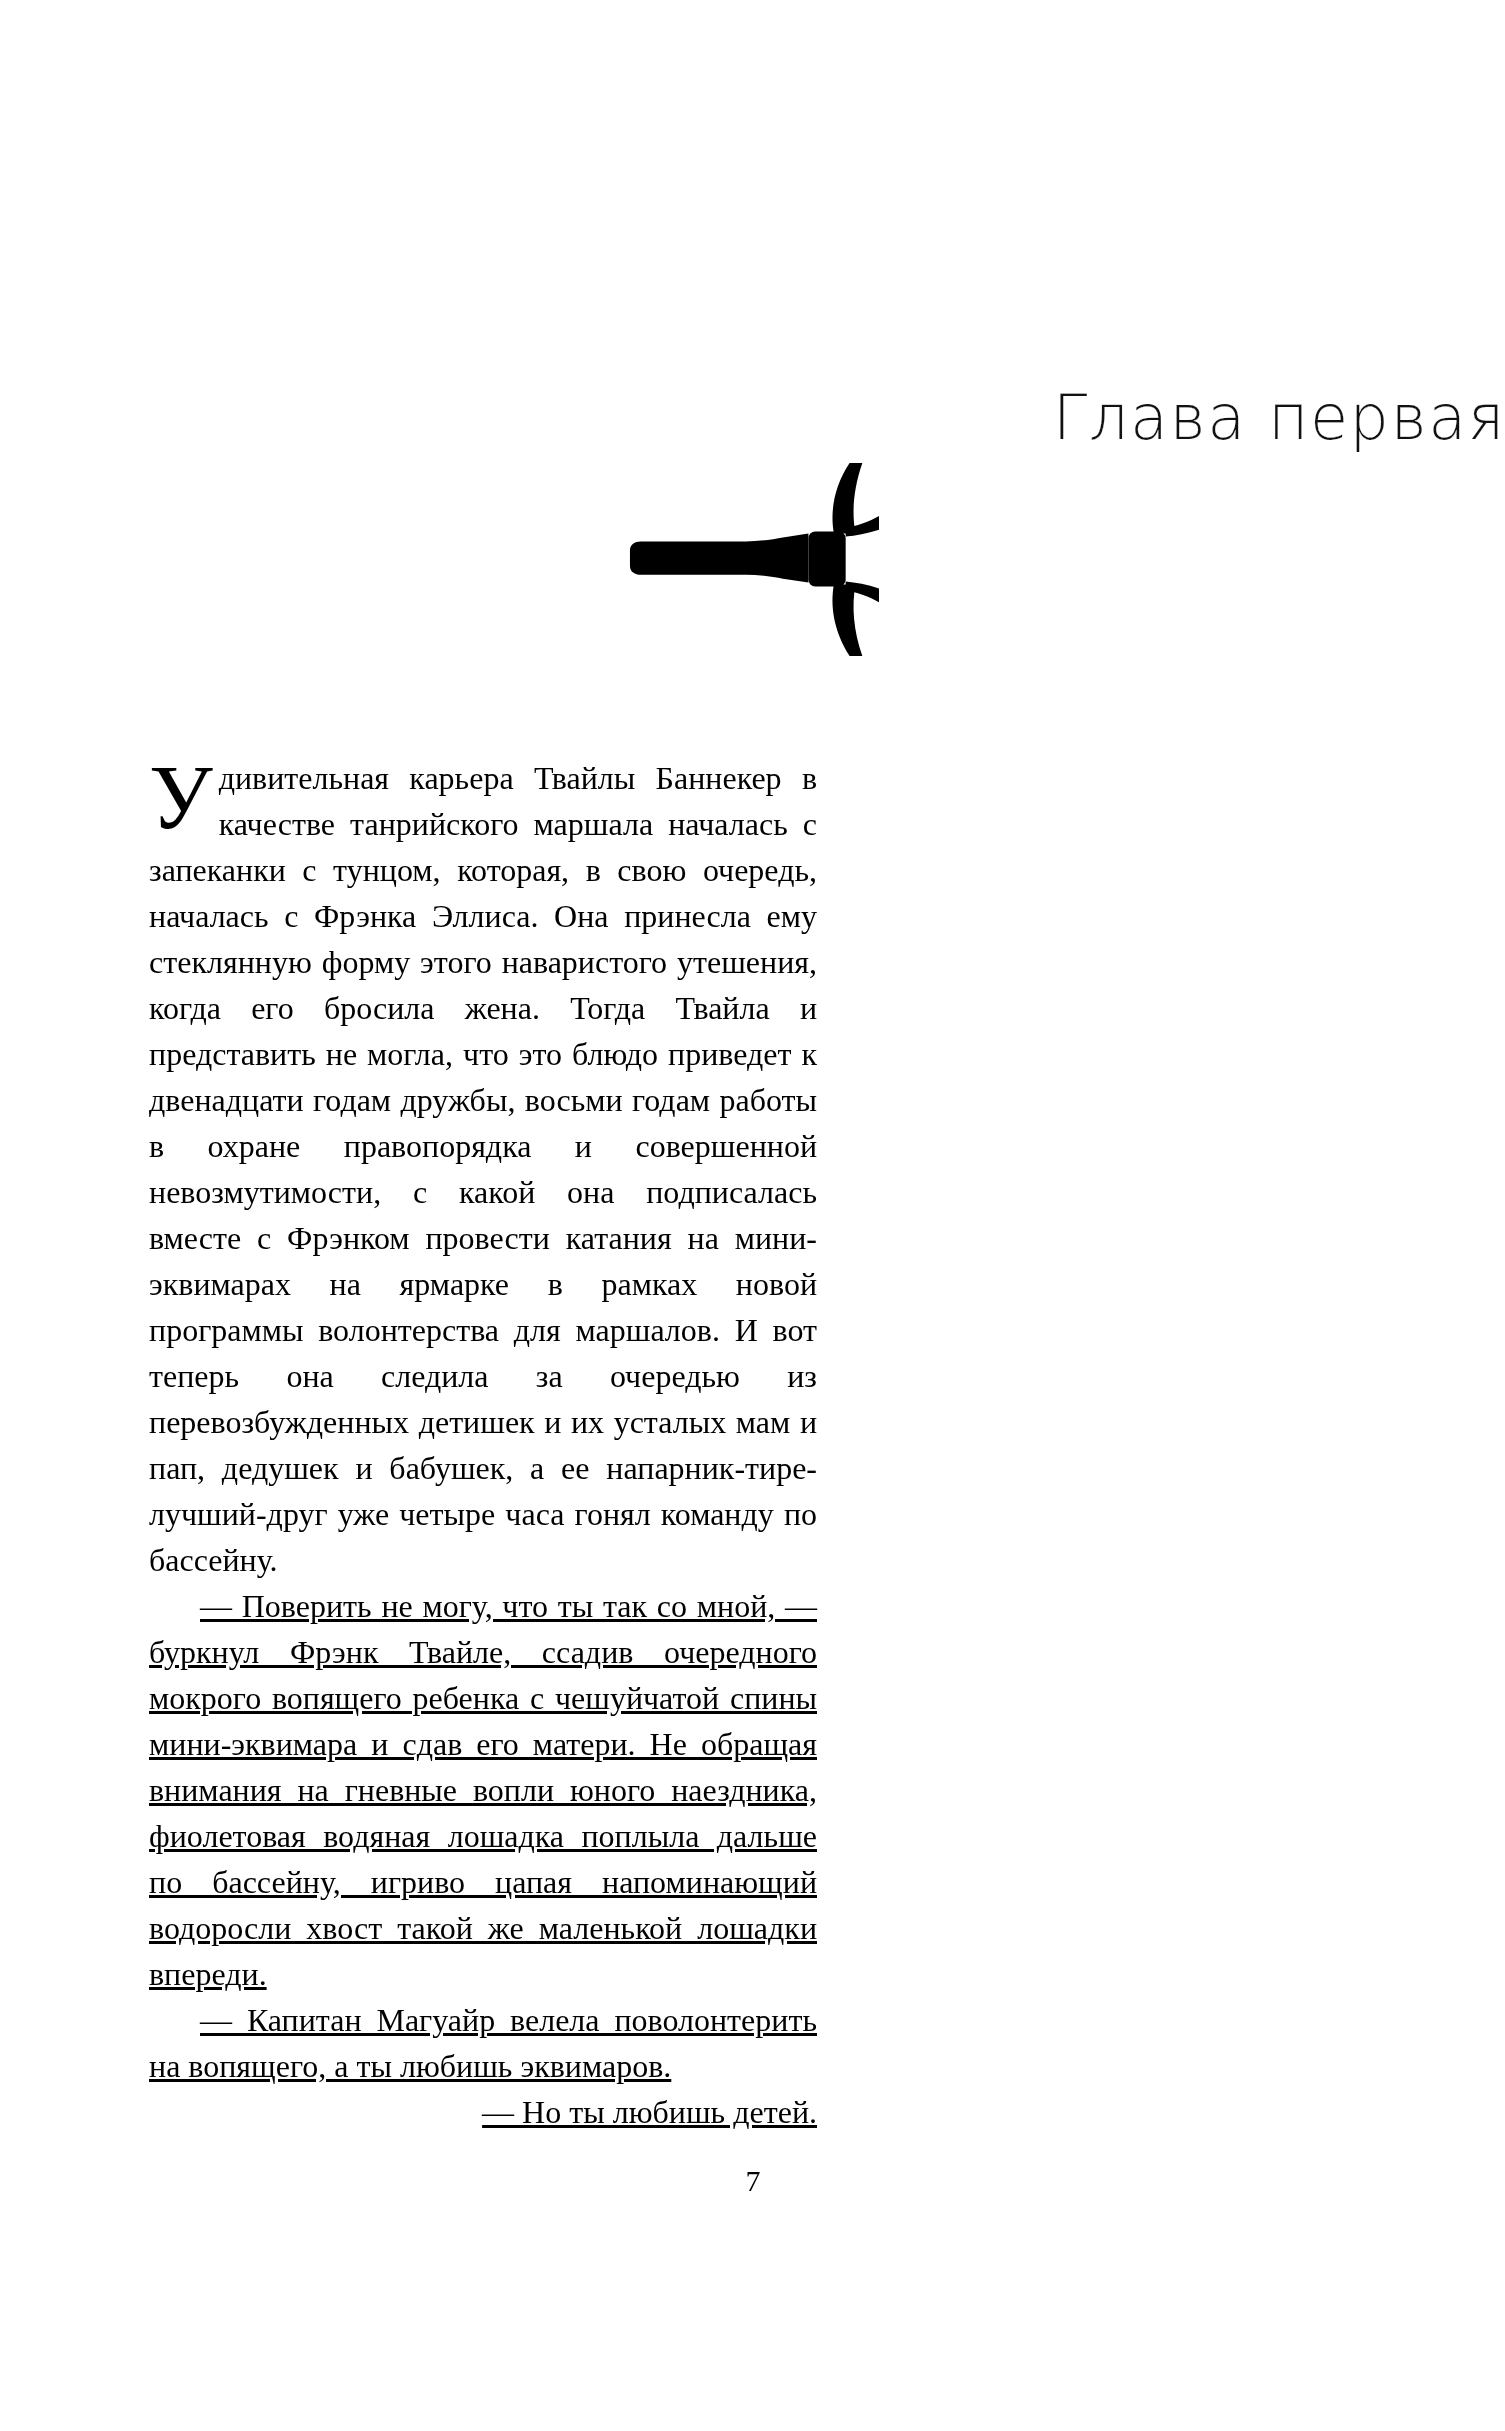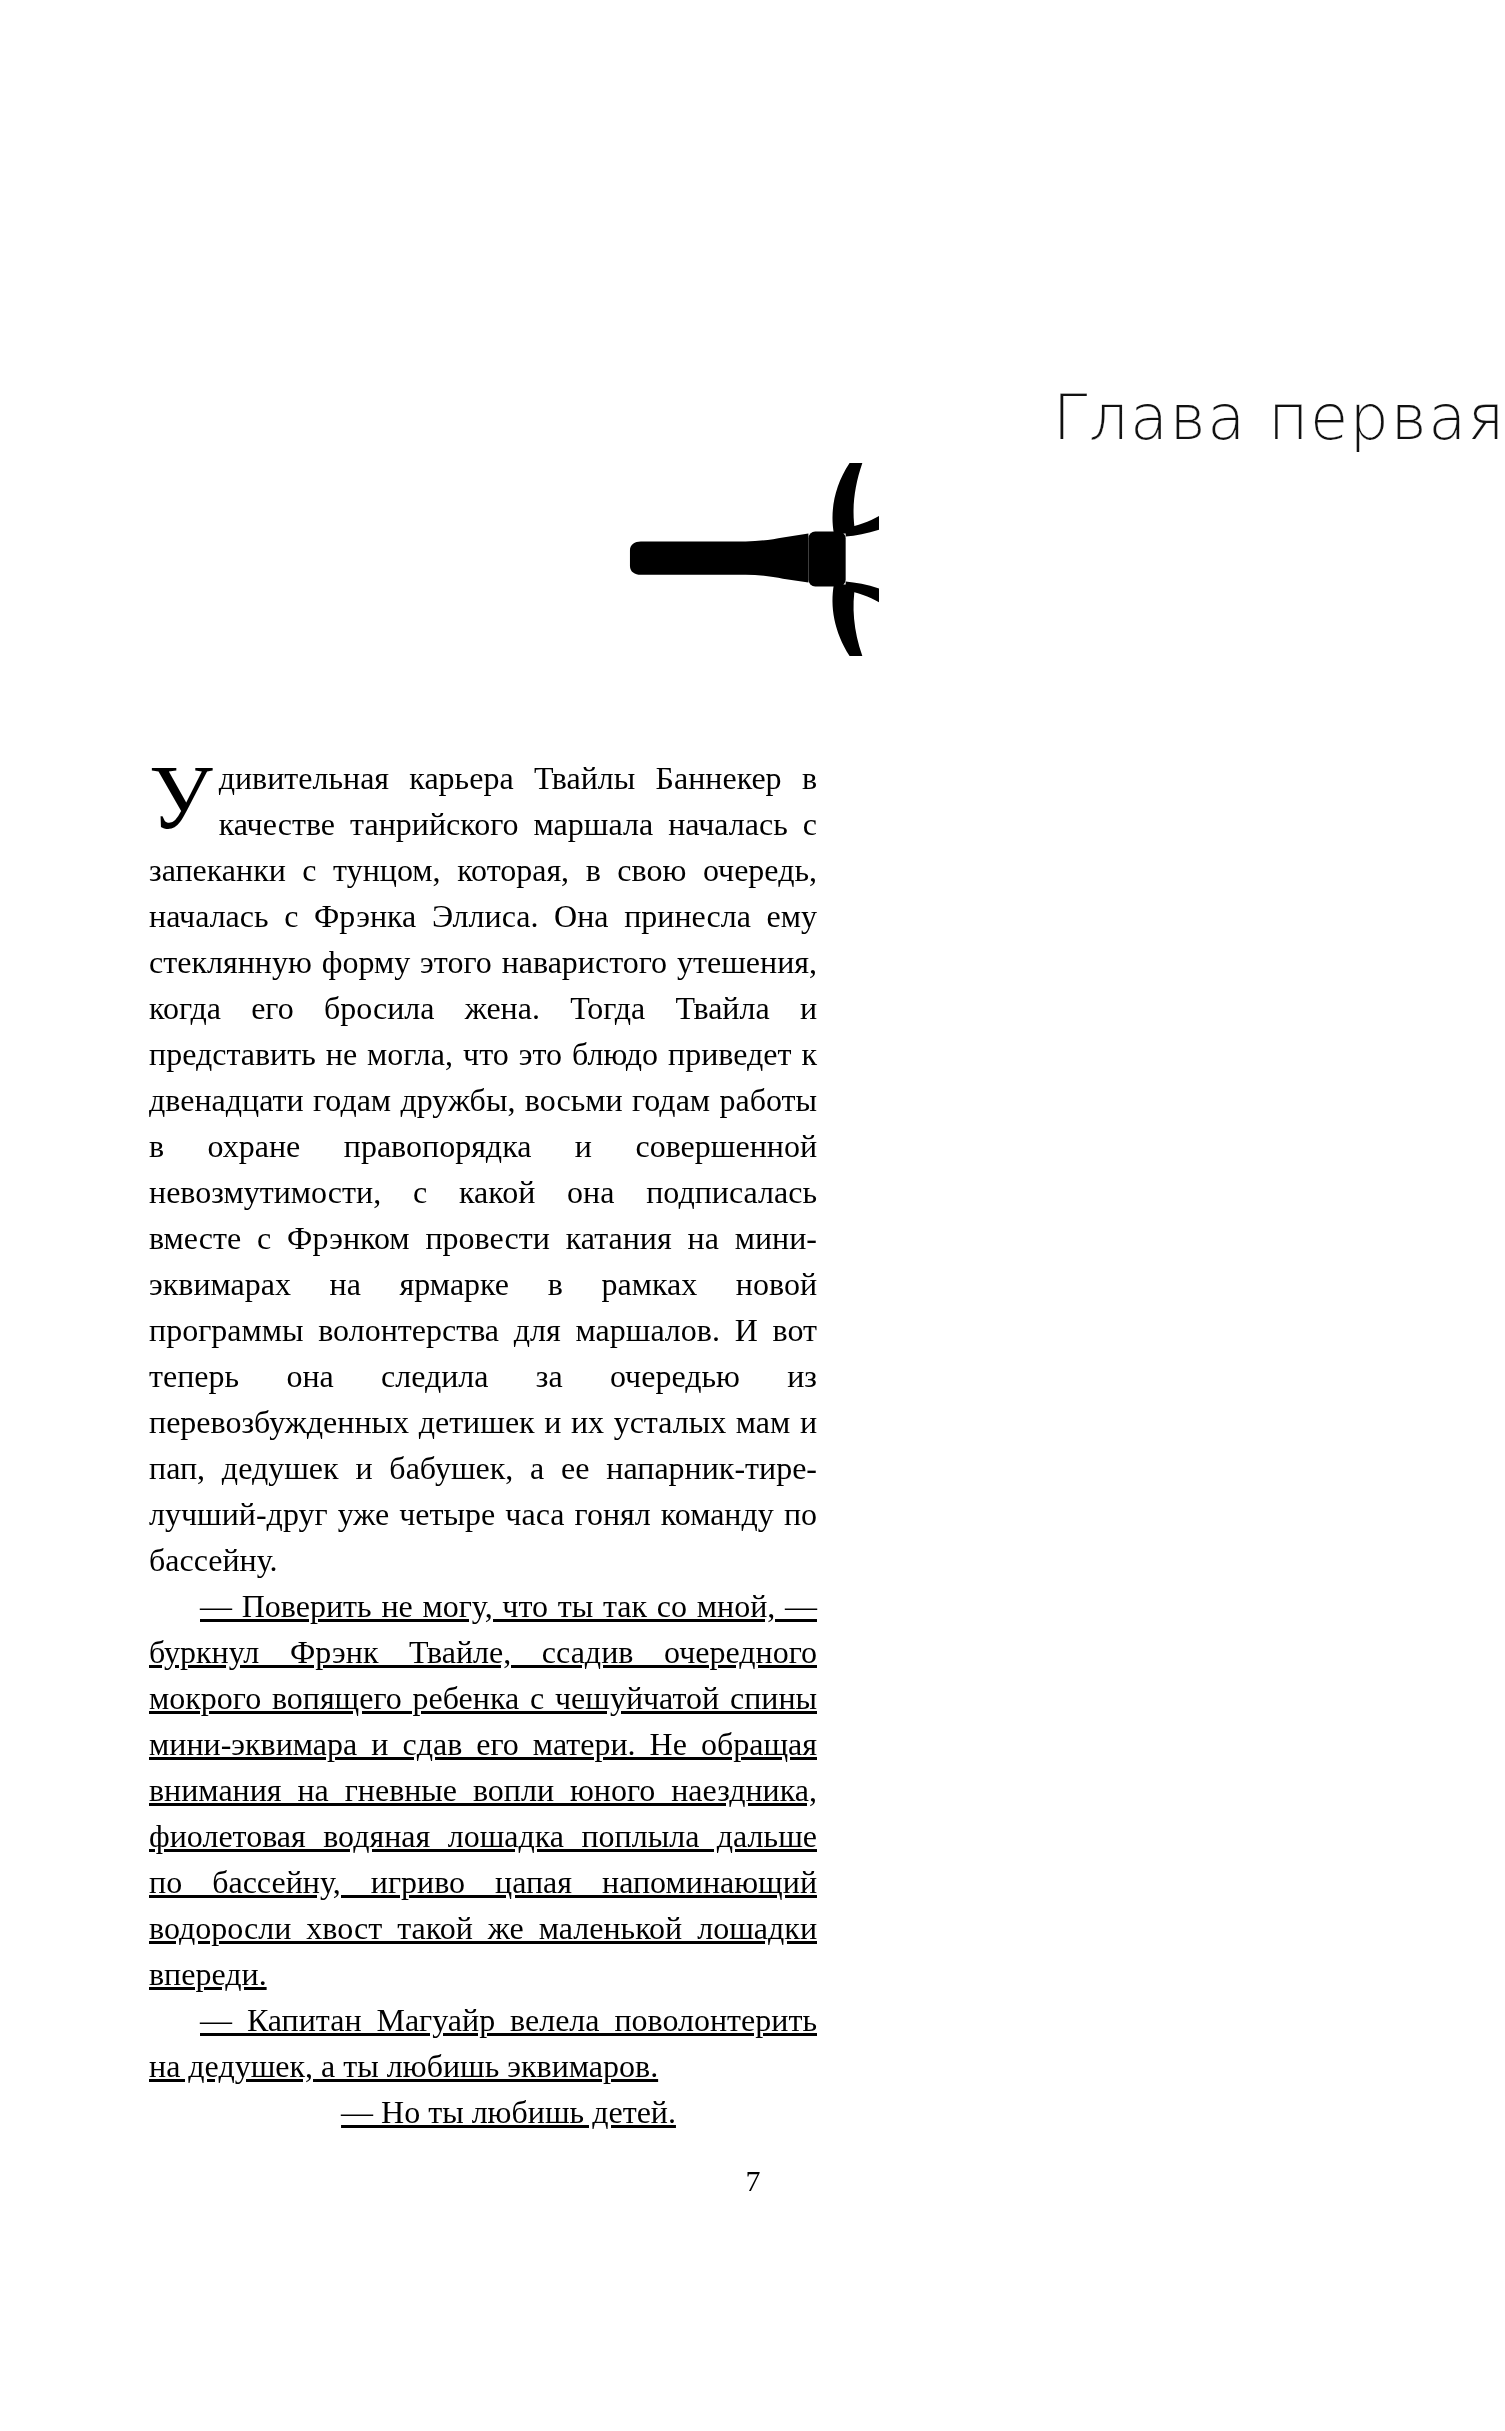--- a/index.html
+++ b/index.html
@@ -73,21 +73,21 @@
     hyphens: manual;
   }
   .para + .para {
     margin-top: 0;
   }
   .para.indent {
     text-indent: 51px;
     text-decoration: underline;
   }
   .para:last-of-type {
-    text-align: center;
+    text-align: right;
   }
 
   
   .first-para {
     position: relative;
   }
   .dropcap {
     float: left;
     font-family: "Liberation Serif", "DejaVu Serif", serif;
     font-size: 90px;
@@ -135,21 +135,21 @@
       </svg>
     </span>
   </div>
 
   <div class="textblock">
 
     <p class="para first-para"><span class="dropcap">У</span><span>дивительная карьера Твайлы Баннекер в качестве танрийского маршала началась с запеканки с тунцом, которая, в свою очередь, началась с Фрэнка Эллиса. Она принесла ему стеклянную форму этого наваристого утешения, когда его бросила жена. Тогда Твайла и представить не могла, что это блюдо приведет к двенадцати годам дружбы, восьми годам работы в охране правопорядка и совершенной невозмутимости, с какой она подписалась вместе с Фрэнком провести катания на мини-эквимарах на ярмарке в рамках новой программы волонтерства для маршалов. И вот теперь она следила за очередью из перевозбужденных детишек и их усталых мам и пап, дедушек и бабушек, а ее напарник-тире-лучший-друг уже четыре часа гонял команду по бассейну.</span></p>
 
     <p class="para indent">— Поверить не могу, что ты так со мной, — буркнул Фрэнк Твайле, ссадив очередного мокрого вопящего ребенка с чешуйчатой спины мини-эквимара и сдав его матери. Не обращая внимания на гневные вопли юного наездника, фиолетовая водяная лошадка поплыла дальше по бассейну, игриво цапая напоминающий водоросли хвост такой же маленькой лошадки впереди.</p>
 
-    <p class="para indent">— Капитан Магуайр велела поволонтерить на дедушек, а ты любишь эквимаров.</p>
+    <p class="para indent">— Капитан Магуайр велела поволонтерить на вопящего, а ты любишь эквимаров.</p>
 
 
     <p class="para indent">— Но ты любишь детей.</p>
 
   </div>
 
   <div class="folio">7</div>
 
 </div>
 

